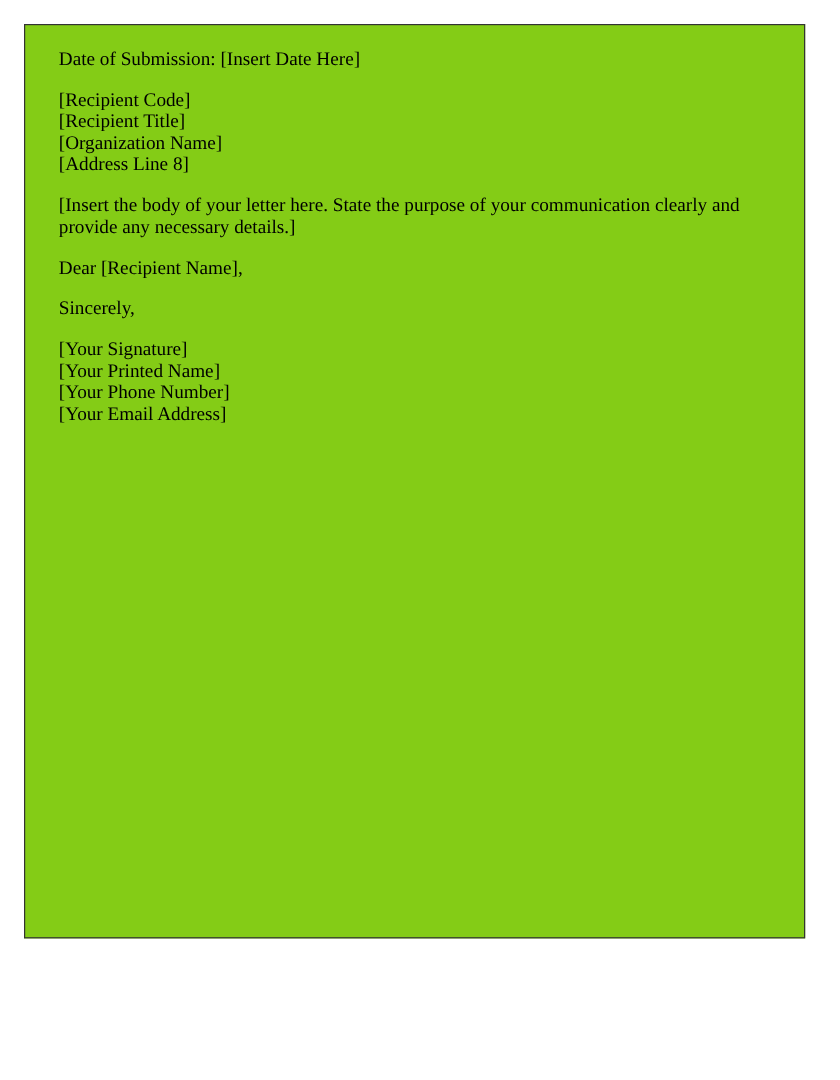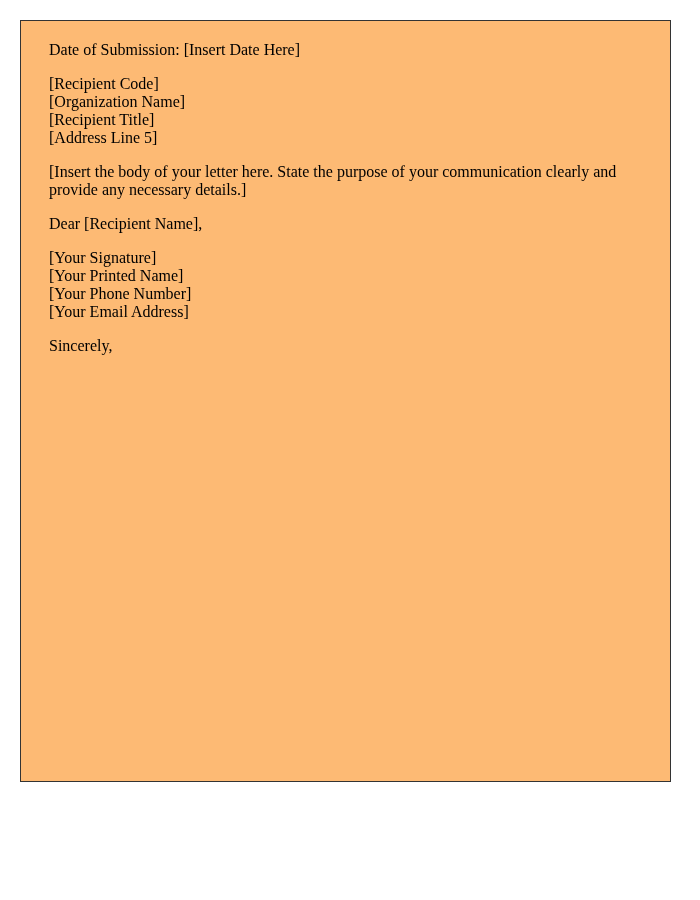--- a/index.html
+++ b/index.html
@@ -11,21 +11,21 @@
       overflow: hidden;
     }
     .page {
       position: absolute;
       left: 20px;
       top: 20px;
       width: 601px;
       height: 728px;
       border: 1px solid #333333;
       padding: 20px 20px 12px 28px;
-      background: #fdba74;
+      background: #84cc16;
       font-family: "Liberation Serif", "DejaVu Serif", serif;
       font-size: 16px;
       line-height: 18px;
       color: #000000;
     }
     .block {
       margin: 0 0 16px 0;
     }
     .line {
       display: block;
@@ -41,37 +41,37 @@
 <body>
 
 <div class="page">
 
   <div class="block">
     <span class="line">Date of Submission: [Insert Date Here]</span>
   </div>
 
   <div class="block">
     <span class="line">[Recipient Code]</span>
+    <span class="line">[Recipient Title]</span>
     <span class="line">[Organization Name]</span>
-    <span class="line">[Recipient Title]</span>
-    <span class="line">[Address Line 5]</span>
+    <span class="line">[Address Line 8]</span>
   </div>
 
   <div class="block">
     <span class="para">[Insert the body of your letter here. State the purpose of your communication clearly and provide any necessary details.]</span>
   </div>
 
   <div class="block">
     <span class="line">Dear [Recipient Name],</span>
   </div>
 
   <div class="block">
+    <span class="line">Sincerely,</span>
+  </div>
+
+  <div class="block">
     <span class="line">[Your Signature]</span>
     <span class="line">[Your Printed Name]</span>
     <span class="line">[Your Phone Number]</span>
     <span class="line">[Your Email Address]</span>
   </div>
 
-  <div class="block">
-    <span class="line">Sincerely,</span>
-  </div>
-
 </div>
 
 </body></html>

